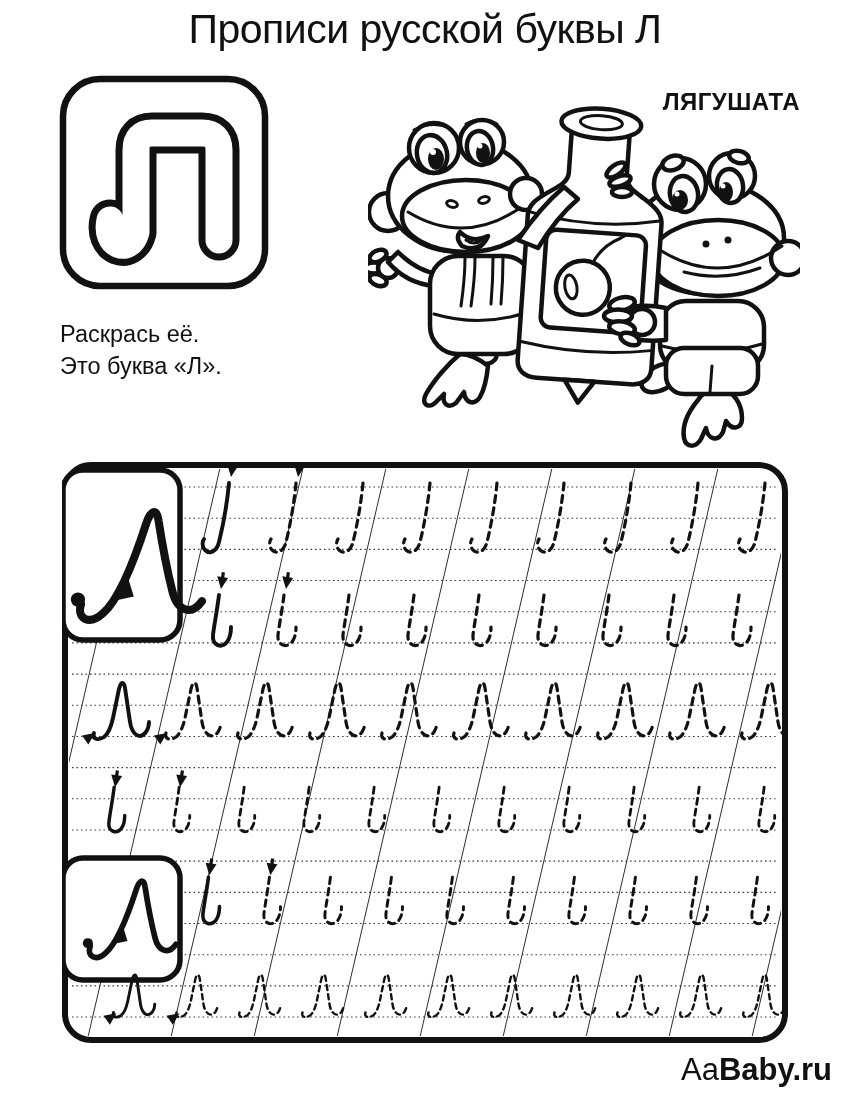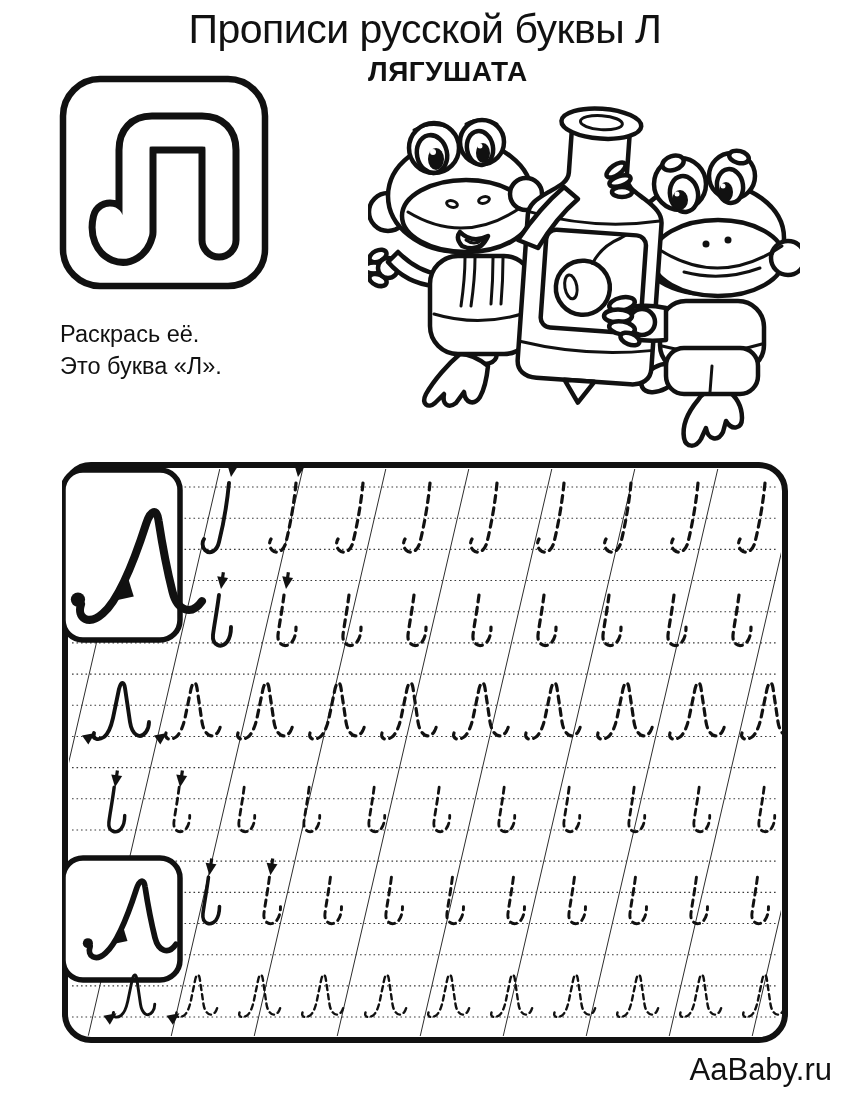--- a/index.html
+++ b/index.html
@@ -1,28 +1,28 @@
 <!DOCTYPE html>
 <html><head>
 <meta charset="utf-8">
 <style>
   html,body{margin:0;padding:0;background:#fff;}
   .page{position:relative;width:850px;height:1100px;background:#ffffff;overflow:hidden;
         font-family:"Liberation Sans","DejaVu Sans",sans-serif;color:#111;}
   .title{position:absolute;top:6px;left:0;width:100%;text-align:center;
          font-size:41px;font-weight:500;letter-spacing:-0.5px;}
   .letter-card{position:absolute;left:58px;top:74px;width:212px;height:218px;}
-  .caption{position:absolute;left:368px;top:56px;width:432px;text-align:left;
-           font-size:28px;font-weight:600;letter-spacing:0.5px;}
+  .caption{position:absolute;left:368px;top:88px;width:432px;text-align:right;
+           font-size:24px;font-weight:600;letter-spacing:0.5px;}
   .caption .lead{font-weight:800;}
   .illustration{position:absolute;left:368px;top:96px;width:432px;height:360px;}
   .instruction{position:absolute;left:60px;top:318px;font-size:23.5px;line-height:32px;}
   .practice-wrap{position:absolute;left:62px;top:462px;width:726px;height:581px;}
   .footer{position:absolute;right:18px;top:1052px;font-size:31px;}
-  .footer .b{font-weight:400;}
+  .footer .b{font-weight:700;}
   
   .panel-border{fill:#fff;stroke:#111;stroke-width:6px;}
   .pbox{fill:#fff;stroke:#111;stroke-width:5.5px;}
   .rule{stroke:#3c3c3c;stroke-width:1.1px;stroke-dasharray:1.6 2.9;}
   .slant{stroke:#2e2e2e;stroke-width:1px;}
   .glyph{stroke:#111;stroke-linecap:round;stroke-linejoin:round;fill:none;}
   .solid{stroke-width:3.9px;}
   .dash{stroke-width:3.2px;stroke-dasharray:7 5.5;}
   
   .art{stroke:#111;stroke-width:4.5px;fill:#fff;stroke-linecap:round;stroke-linejoin:round;}

